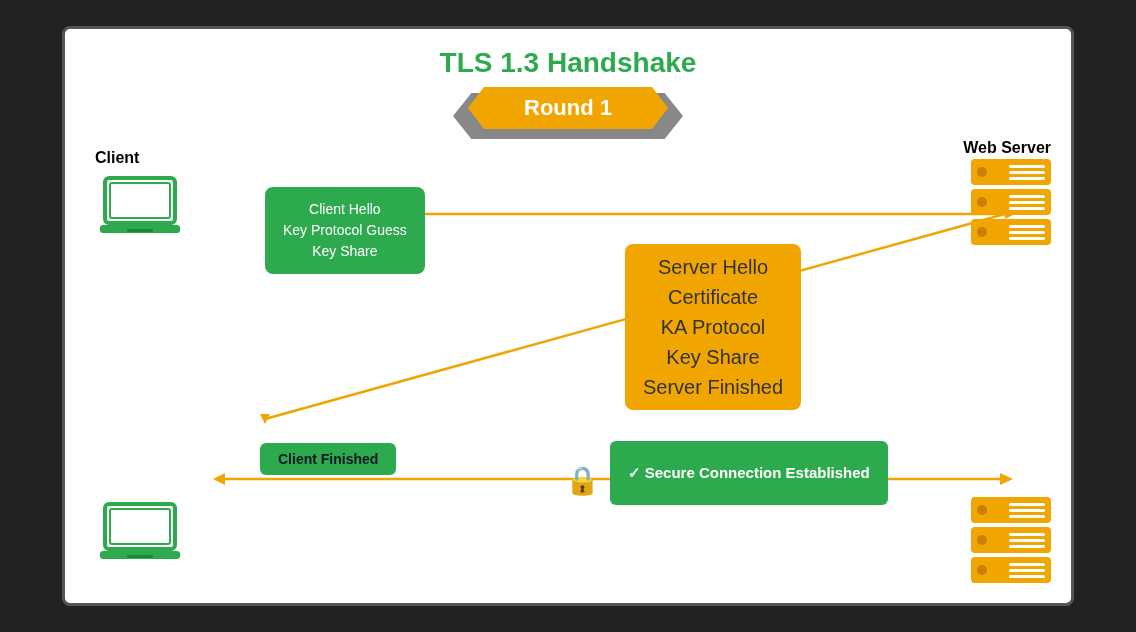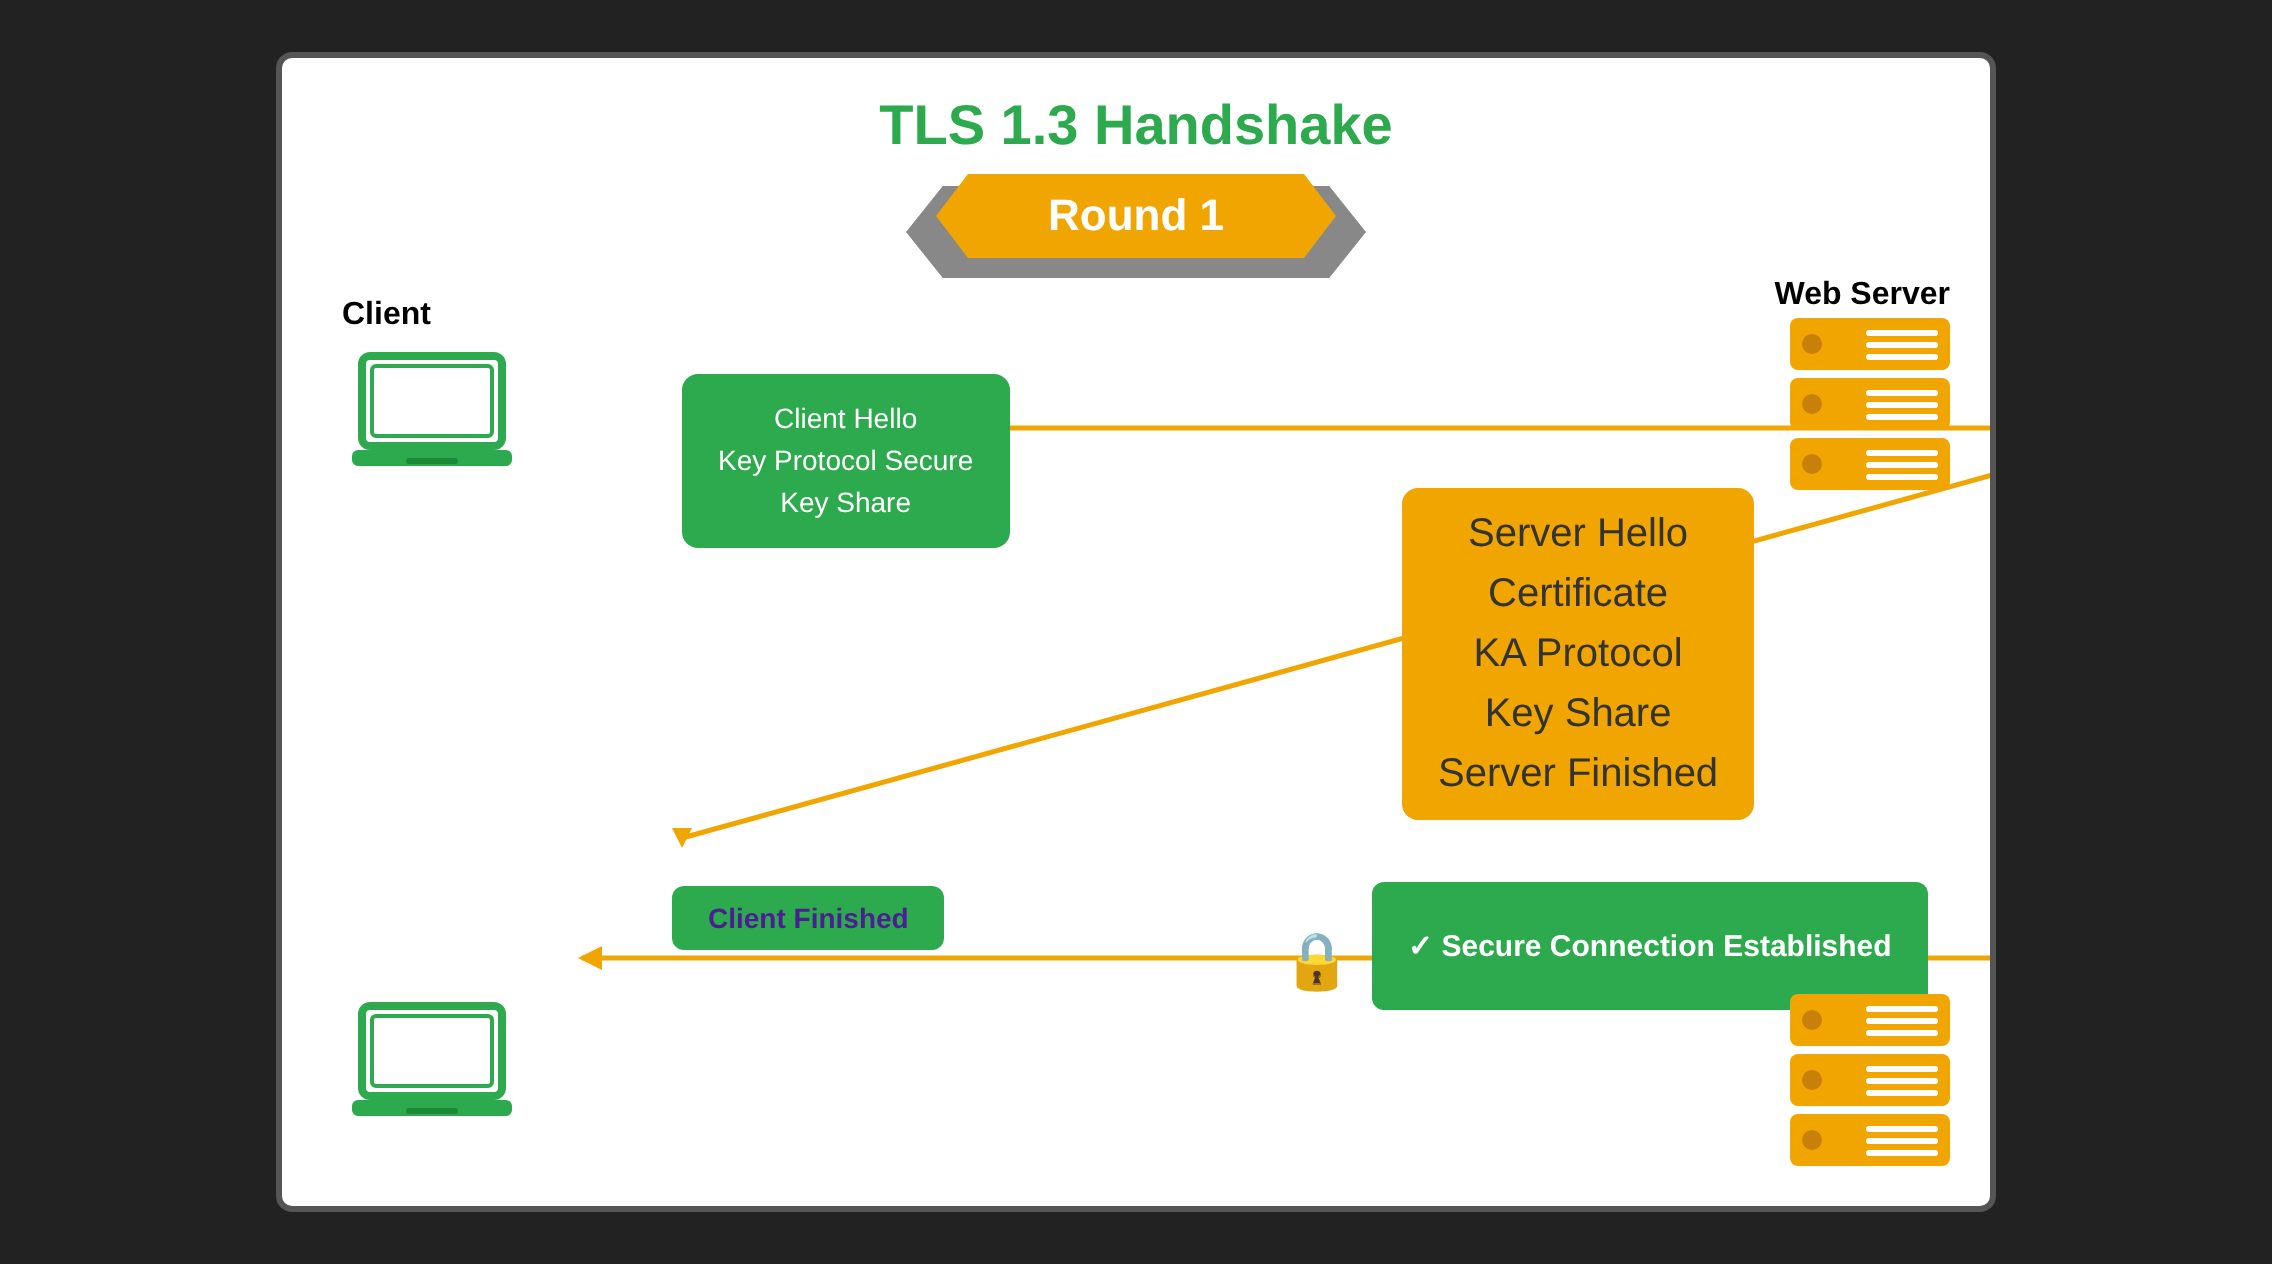--- a/index.html
+++ b/index.html
@@ -9,21 +9,21 @@
       align-items: center;
       justify-content: center;
       width: 1136px;
       height: 632px;
       font-family: Arial, sans-serif;
     }
     .diagram-container {
       background: #fff;
       border: 3px solid #555;
       border-radius: 8px;
-      width: 860px;
+      width: 1012px;
       height: 580px;
       position: relative;
       overflow: hidden;
     }
     .title {
       text-align: center;
       font-size: 28px;
       font-weight: bold;
       color: #2eaa4e;
       padding-top: 18px;
@@ -163,21 +163,21 @@
       color: #fff;
       border-radius: 6px;
       padding: 23px 18px;
       font-size: 15px;
       font-weight: bold;
     }
     
     .client-finished-box {
       position: absolute;
       background: #2eaa4e;
-      color: #4c1d95;
+      color: #0f172a;
       border-radius: 6px;
       padding: 8px 18px;
       font-size: 14px;
       font-weight: bold;
     }
     
     .lock-icon {
       position: absolute;
       font-size: 28px;
     }
@@ -234,21 +234,21 @@
         <rect x="15" y="10" width="60" height="35" rx="2" ry="2" fill="#fff" stroke="#2eaa4e" stroke-width="2"></rect>
 
         <rect x="5" y="52" width="80" height="8" rx="3" ry="3" fill="#2eaa4e"></rect>
 
         <rect x="32" y="56" width="26" height="3" rx="1.5" fill="#1a8a38"></rect>
       </svg>
     </div>
 
     <div class="msg-box-green" style="left: 200px; top: 48px;">
       <span>Client Hello</span><br>
-      <span>Key Protocol Secure</span><br>
+      <span>Key Protocol Guess</span><br>
       <span>Key Share</span>
     </div>
 
     <div class="msg-box-orange" style="left: 560px; top: 105px;">
       <span>Server Hello</span><br>
       <span>Certificate</span><br>
       <span>KA Protocol</span><br>
       <span>Key Share</span><br>
       <span>Server Finished</span>
     </div>

